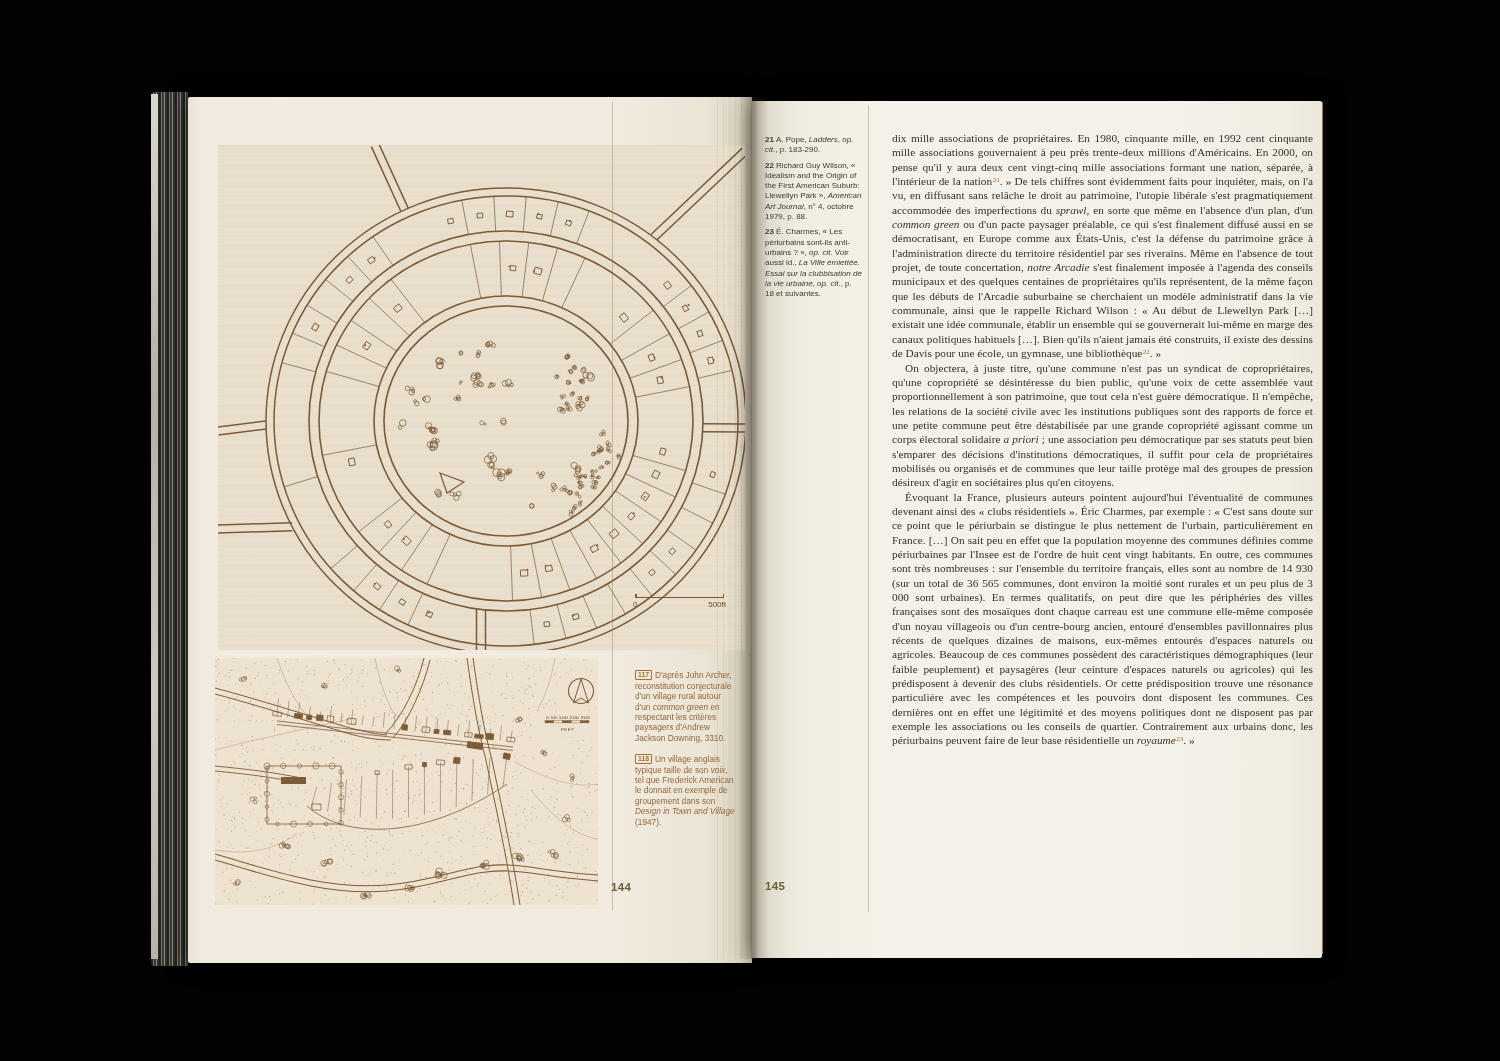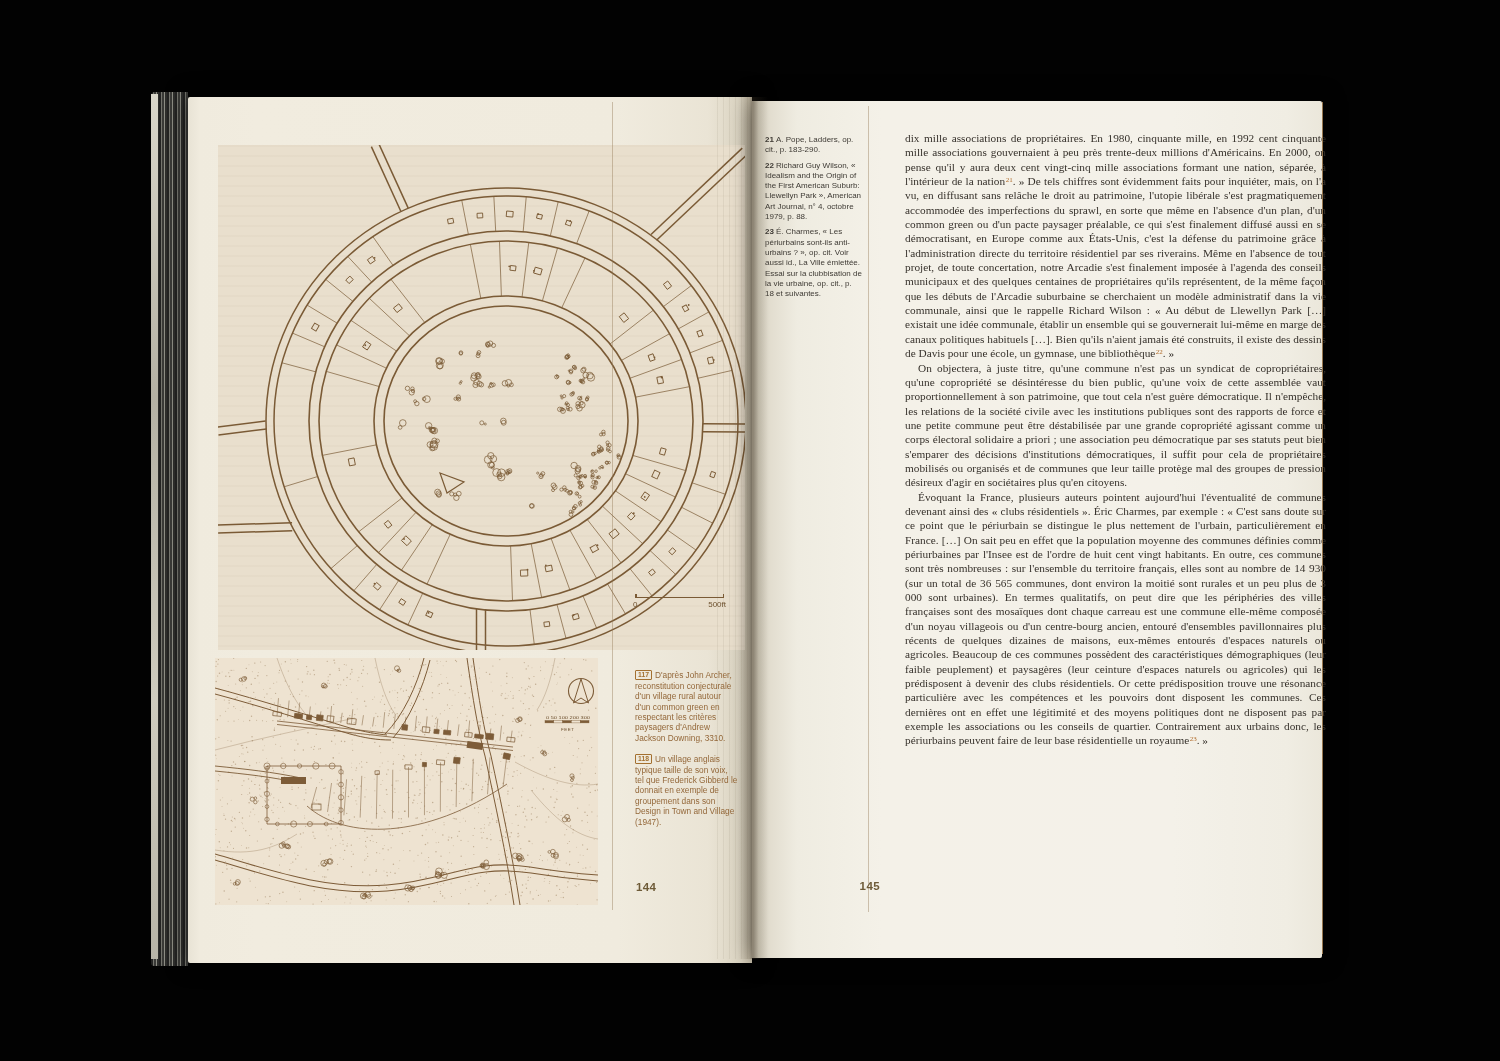--- a/index.html
+++ b/index.html
@@ -31,35 +31,35 @@
   .ghost{position:absolute;inset:0;pointer-events:none;opacity:.8;
     background:repeating-linear-gradient(180deg,rgba(150,126,96,.05) 0 2px,transparent 2px 10px);}
   .vrule{position:absolute;top:5px;width:1px;background:rgba(148,122,86,.42);z-index:5;}
   .page.left  .vrule{left:424px;height:808px;}
   .page.right .vrule{left:116px;height:806px;}
   .captions{position:absolute;left:447px;top:565px;width:103px;color:#94683a;
     font-size:8.3px;line-height:10.4px;z-index:6;}
   .caption + .caption{margin-top:11px;}
   .capnum{display:inline-block;border:1px solid #a4702f;color:#a4702f;font-weight:700;
     font-size:6.8px;line-height:8px;padding:0 2px;margin-right:3px;vertical-align:1px;border-radius:1px;}
-  .it{}
+  .it{font-style:italic;}
   .pagenum{position:absolute;font-weight:700;font-size:11.5px;color:#6e5b38;letter-spacing:.4px;z-index:6;}
-  .page.left .pagenum{left:448px;top:784px;}
-  .page.right .pagenum{left:31px;top:779px;width:97px;text-align:right;}
+  .page.left .pagenum{left:423px;top:784px;}
+  .page.right .pagenum{left:13px;top:779px;width:97px;text-align:left;}
   
   .sb1{position:absolute;left:415px;top:452px;width:93px;color:#6f5330;font-size:8px;z-index:4;}
   .sb1 .bar{position:relative;height:0;border-bottom:1.7px solid #7a5a35;margin:0 2px 2px;}
   .sb1 .bar::before,.sb1 .bar::after{content:"";position:absolute;bottom:-1px;width:1.5px;height:4px;background:#7a5a35;}
   .sb1 .bar::before{left:0;} .sb1 .bar::after{right:0;}
   .sb1 .lbls{display:flex;justify-content:space-between;}
   
   .notes{position:absolute;left:13px;top:34px;width:97px;font-size:8px;line-height:10.3px;color:#3e3a34;}
   .note{margin:0 0 5px;}
   .nnum{font-weight:700;margin-right:2px;}
-  .bodytext{position:absolute;left:153px;top:30px;width:421px;text-align:justify;
+  .bodytext{position:absolute;left:140px;top:30px;width:421px;text-align:justify;
     font-family:"Liberation Serif",serif;font-size:11.3px;line-height:14.35px;color:#36312b;
     hyphens:auto;-webkit-hyphens:auto;}
   .bodytext p{margin:0;}
   .bodytext p + p{text-indent:13px;}
   .ref{color:#b06a28;font-size:7px;vertical-align:3.5px;line-height:0;margin-left:.5px;}
   .m2t{fill:#6b4e2c;font-family:"Liberation Sans",sans-serif;}
 </style>
 </head>
 <body>
 
@@ -1954,21 +1954,21 @@
           </g>
         <text class="m2t" x="331" y="61" font-size="3" textLength="44" lengthAdjust="spacingAndGlyphs">0 50 100 200 300</text>
         <text class="m2t" x="346" y="72.5" font-size="4.4" letter-spacing="0.6">FEET</text>
       </svg>
     </figure>
 
     <div class="vrule"></div>
 
     <aside class="captions">
       <p class="caption"><span class="capnum">117</span><span><span>D'après John Archer, reconstitution conjecturale d'un village rural autour d'un </span><span class="it">common green</span><span> en respectant les critères paysagers d'Andrew Jackson Downing, 3310.</span></span></p>
-      <p class="caption"><span class="capnum">118</span><span><span>Un village anglais typique taille de son </span><span class="it">voix</span><span>, tel que Frederick Gibberd le donnait en exemple de groupement dans son </span><span class="it">Design in Town and Village</span><span> (1947).</span></span></p>
+      <p class="caption"><span class="capnum">118</span><span><span>Un village anglais typique taille de son </span><span class="it">voix</span><span>, tel que Frederick American le donnait en exemple de groupement dans son </span><span class="it">Design in Town and Village</span><span> (1947).</span></span></p>
     </aside>
 
     <div class="pagenum">144</div>
   </div>
 
   <div class="page right">
     <div class="vrule"></div>
 
     <aside class="notes">
       <p class="note"><span class="nnum">21</span><span><span>A. Pope, </span><span class="it">Ladders</span><span>, </span><span class="it">op. cit.</span><span>, p. 183-290.</span></span></p>

